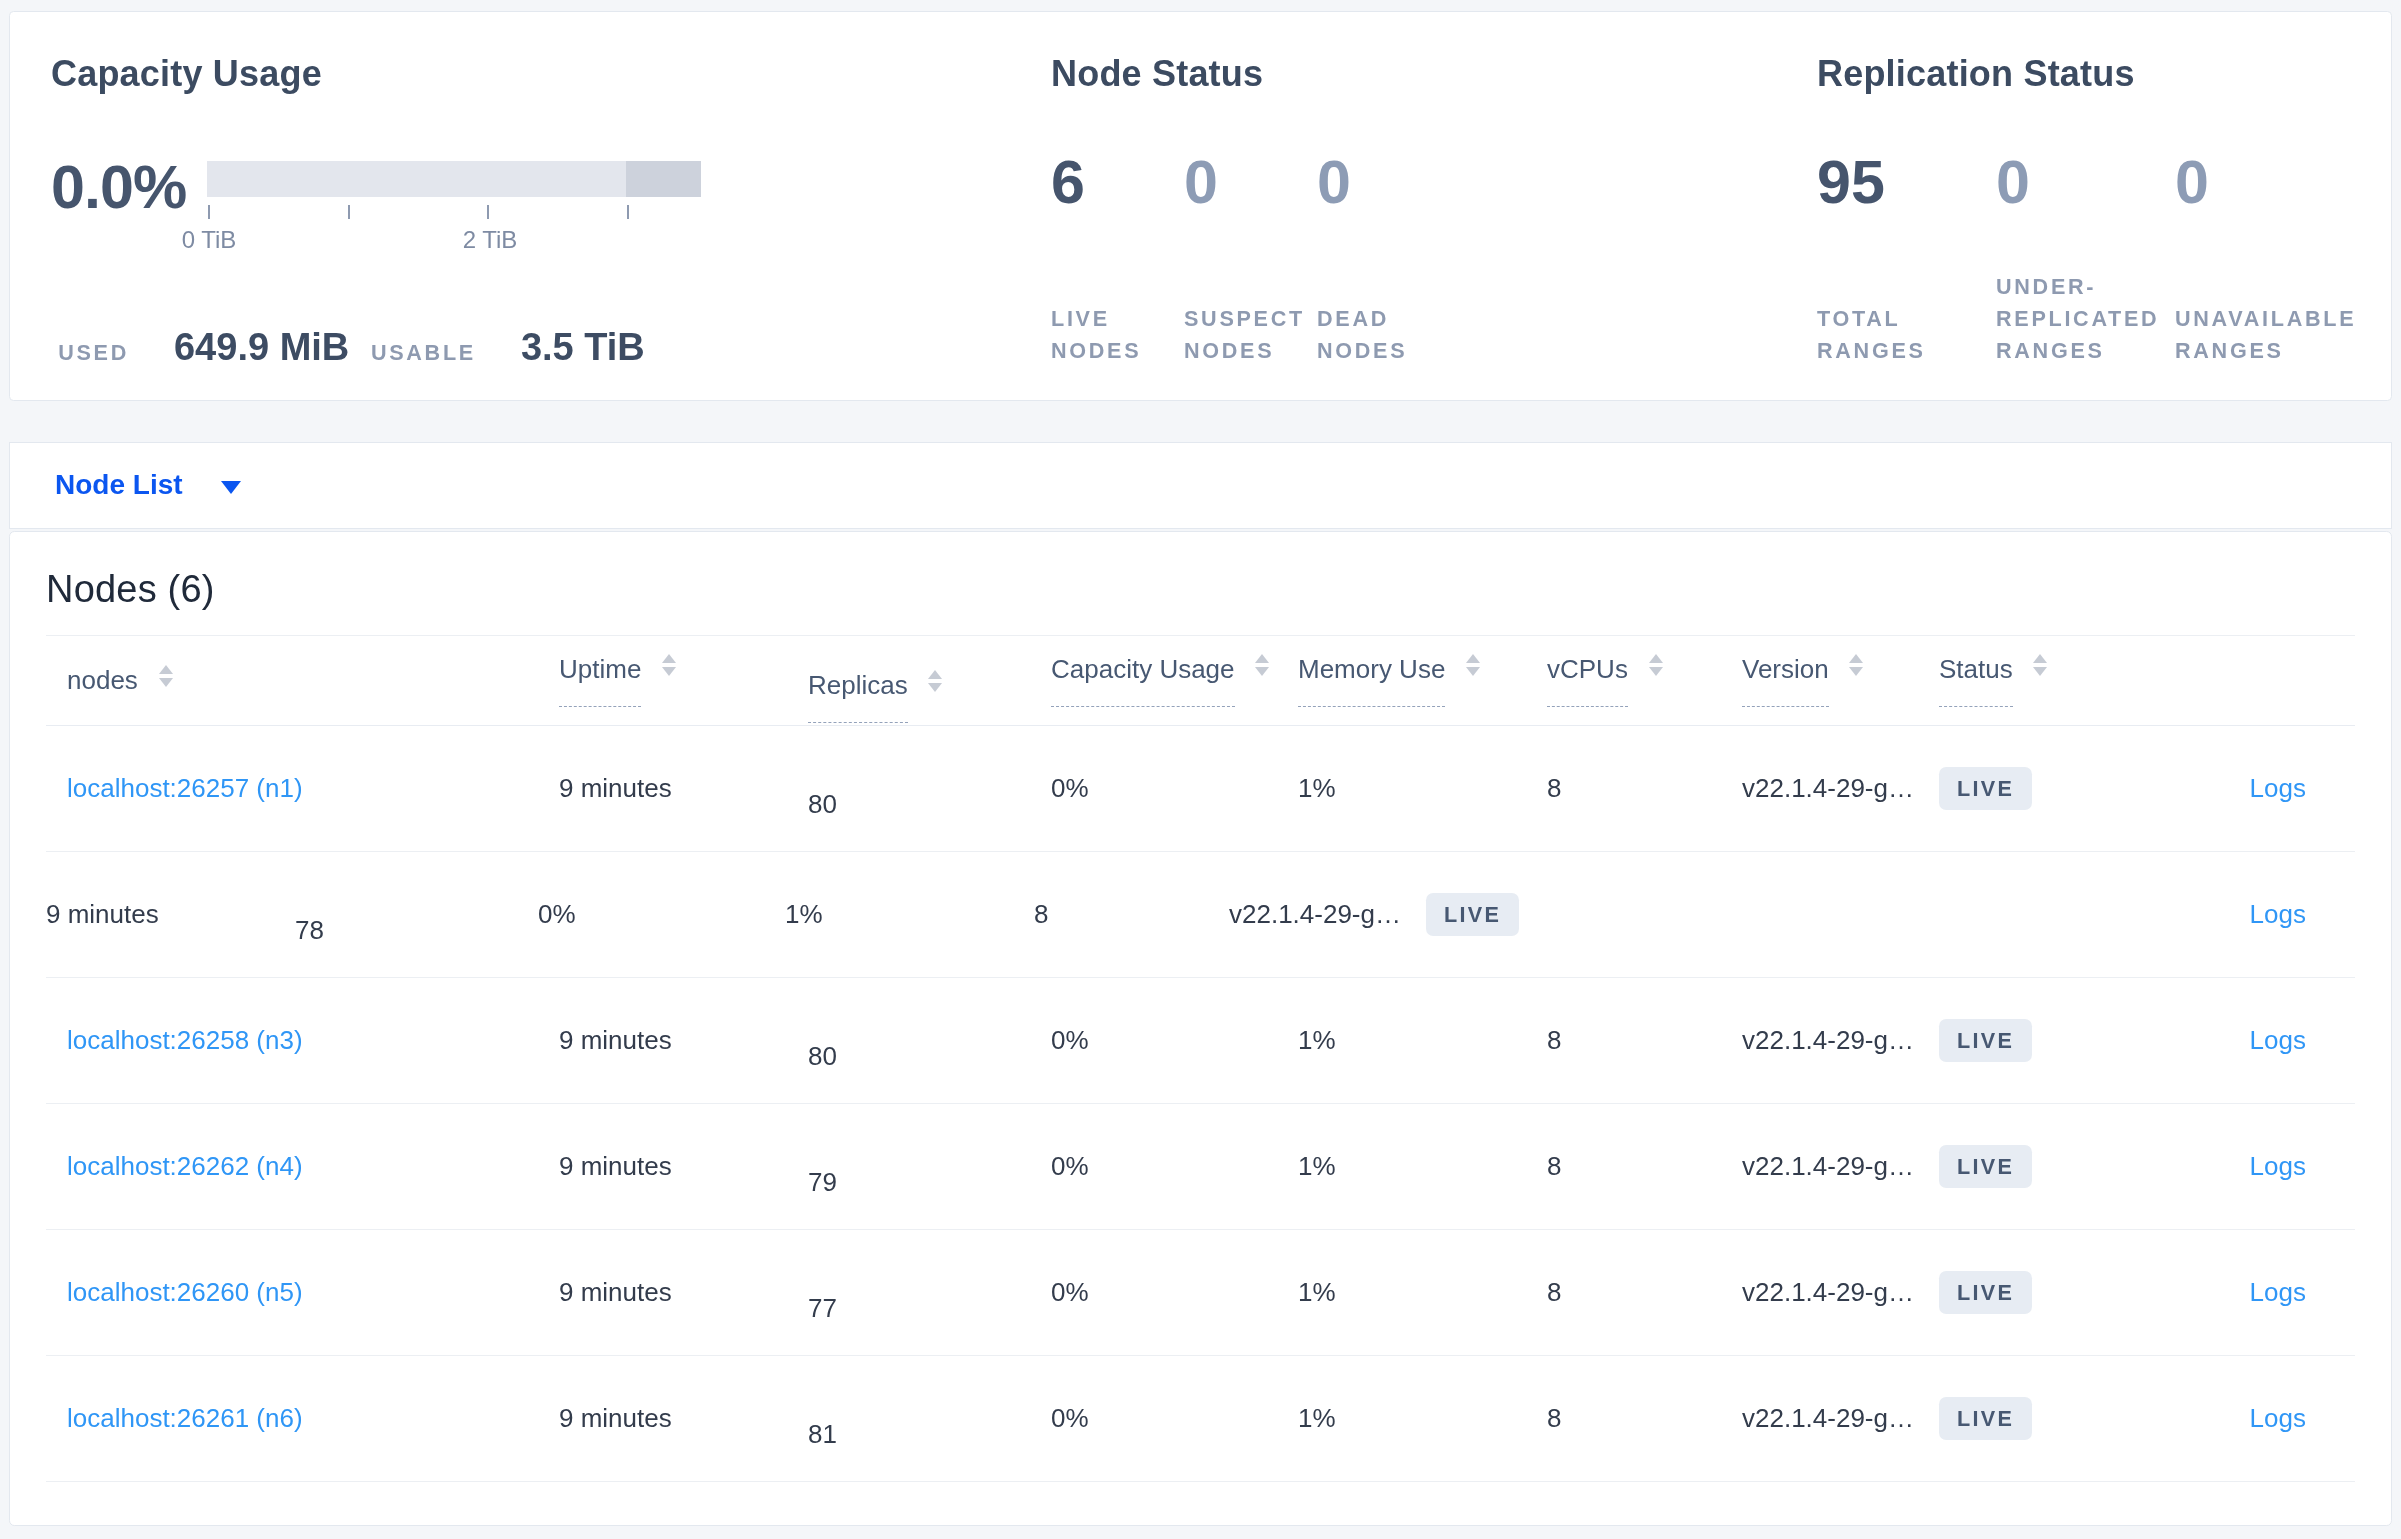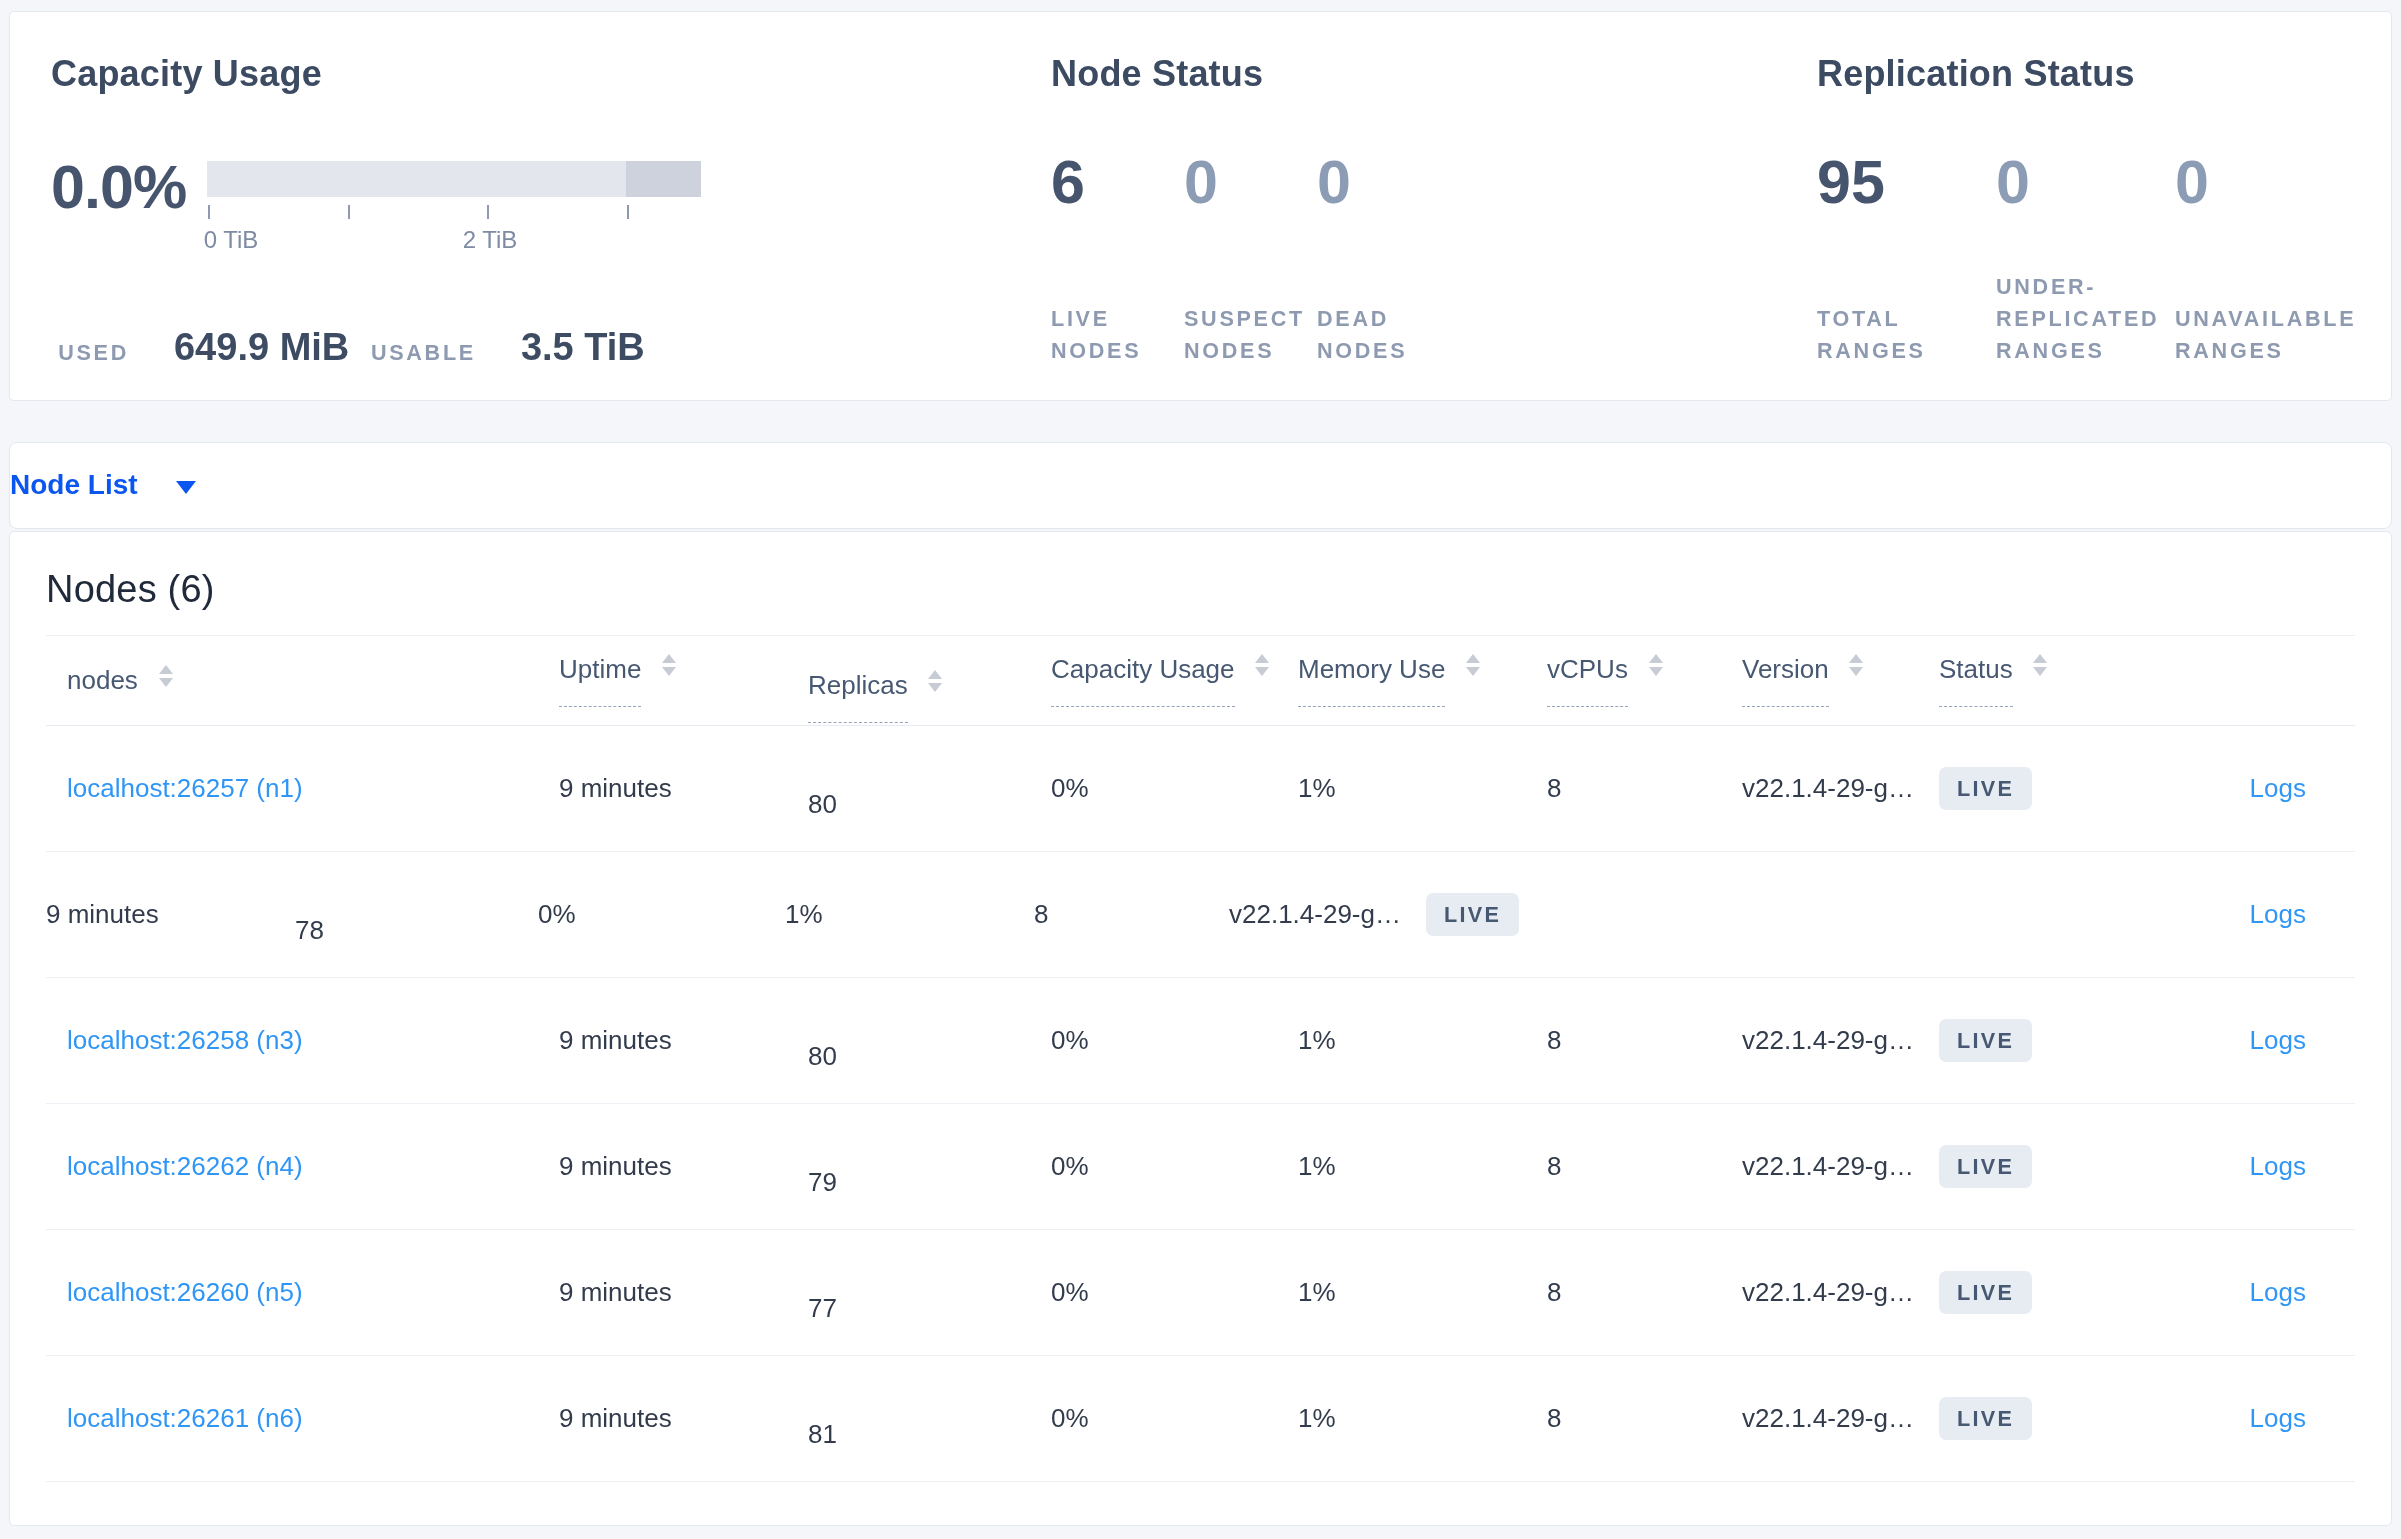--- a/index.html
+++ b/index.html
@@ -42,21 +42,21 @@
   .cap-bar { display: flex; height: 36px; width: 494px; }
   .cap-bar .seg-light { width: 419px; background: #e3e6ed; }
   .cap-bar .seg-dark  { width: 75px;  background: #cdd2dc; }
   .cap-axis { position: relative; height: 58px; width: 494px; }
   .tick { position: absolute; top: 8px; width: 1.8px; height: 14.4px; background: #8e9ab0; }
   .tick-0 { left: 0.9px; } .tick-1 { left: 141px; } .tick-2 { left: 280px; } .tick-3 { left: 420px; }
   .tick-label {
     position: absolute; top: 29px; transform: translateX(-50%);
     font-size: 24px; color: #7e8ba3; white-space: nowrap;
   }
-  .tick-label-0 { left: 24px; } .tick-label-2 { left: 283px; }
+  .tick-label-0 { left: 2px; } .tick-label-2 { left: 283px; }
   .cap-summary { position: absolute; top: 314px; left: 7.2px; display: flex; align-items: baseline; white-space: nowrap; }
   .caps-label {
     font-size: 21.6px; font-weight: 600; letter-spacing: 2.7px; color: #8e9ab0;
   }
   .cap-summary .lbl-used { margin-right: 45px; }
   .cap-summary .val { font-size: 38px; font-weight: 600; color: #3d4c63; }
   .cap-summary .val-used { margin-right: 21.6px; }
   .cap-summary .lbl-usable { margin-right: 45px; }
 
   
@@ -67,22 +67,22 @@
   .stat-num { font-size: 61px; font-weight: 700; line-height: 1; }
   .st-dark  { color: #46556d; }
   .st-light { color: #8d9cb5; }
   .stat-label {
     font-size: 21.6px; font-weight: 600; letter-spacing: 2.7px; color: #8e9ab0;
     line-height: 1.5; white-space: pre-line;
   }
 
   
   .node-list-bar {
-    height: 87px; background: #fff; border: 0.9px solid #e3e8ef; border-radius: 8px;
-    display: flex; align-items: center; margin-bottom: 2.7px;
+    height: 87px; background: #fff; border: 0.9px solid #e3e8ef; border-radius: 0;
+    display: flex; align-items: center; padding-left: 45px; margin-bottom: 2.7px;
     cursor: pointer;
   }
   .node-list-label { font-size: 28px; font-weight: 600; color: #0b56f0; }
   .caret-down {
     width: 0; height: 0; margin-left: 38px; margin-top: 3.6px;
     border-left: 10.8px solid transparent; border-right: 10.8px solid transparent;
     border-top: 13.5px solid #0b56f0;
   }
 
   

